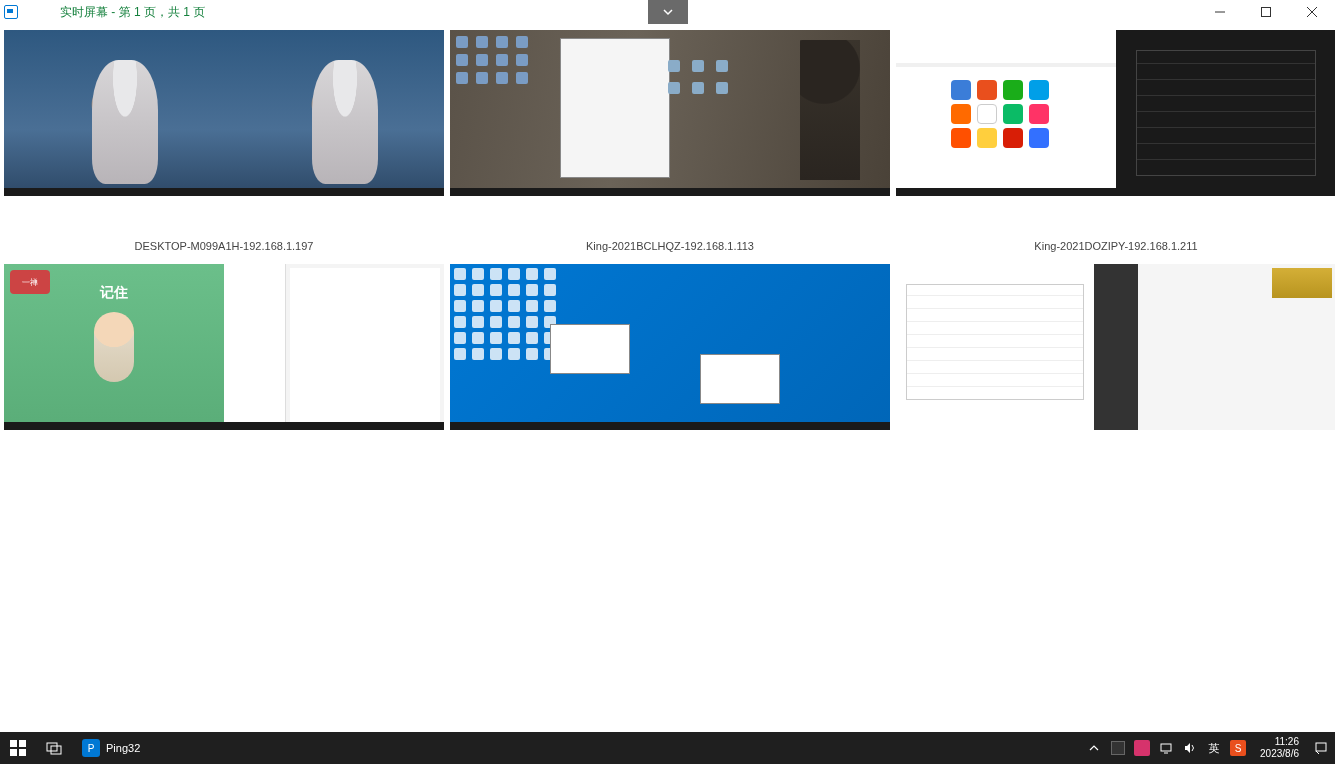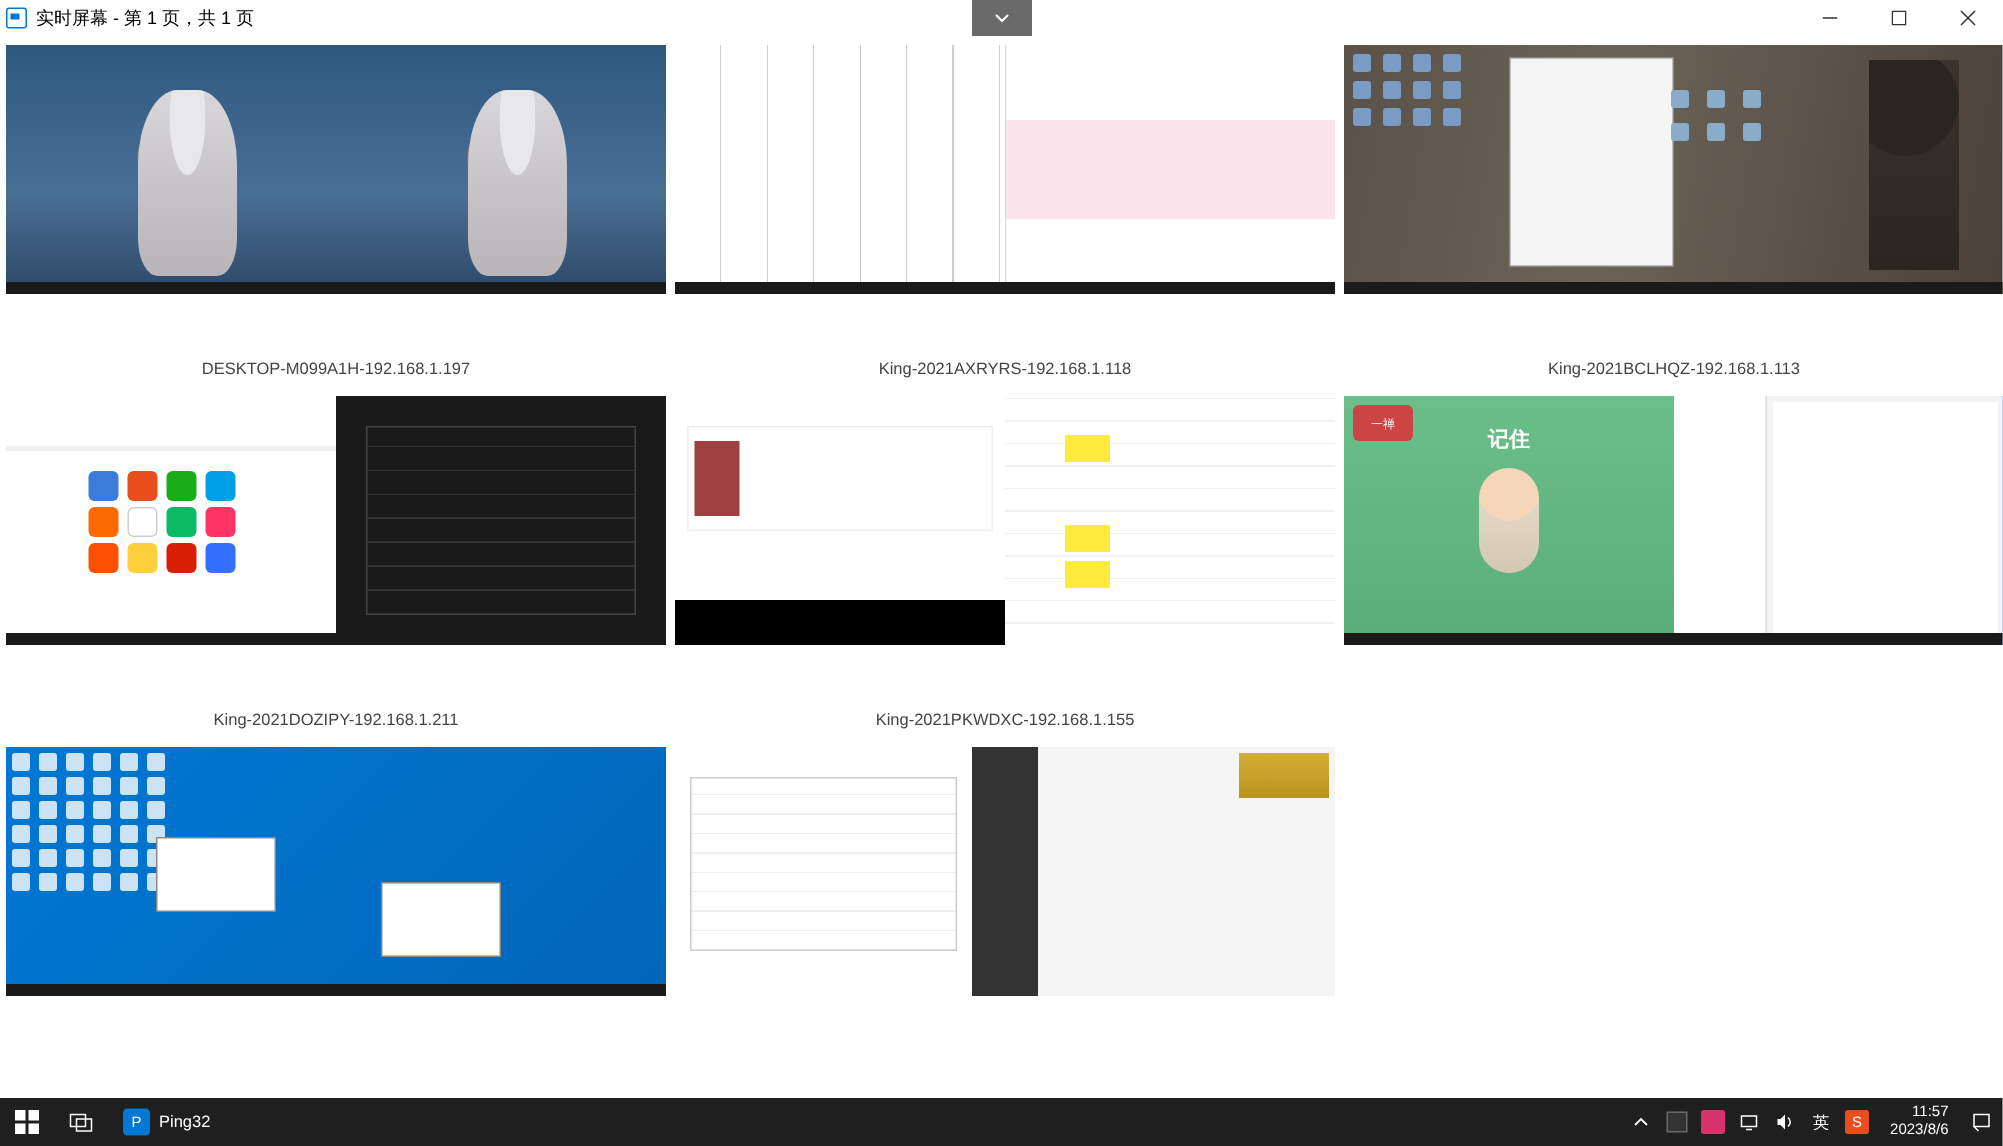--- a/index.html
+++ b/index.html
@@ -1,21 +1,21 @@
 <!DOCTYPE html>
 <html><head>
 <meta charset="utf-8">
 <style>
   * { margin: 0; padding: 0; box-sizing: border-box; }
   body { font-family: "Microsoft YaHei", "Segoe UI", sans-serif; background: #fff; width: 1335px; height: 764px; overflow: hidden; position: relative; }
   
   .titlebar { height: 24px; background: #fff; display: flex; align-items: center; padding: 0 4px; position: relative; }
   .titlebar-icon { width: 14px; height: 14px; border: 1.5px solid #0078d4; border-radius: 2px; margin-right: 6px; position: relative; }
   .titlebar-icon::after { content: ""; position: absolute; left: 2px; top: 3px; width: 6px; height: 4px; background: #0078d4; }
-  .titlebar-title { font-size: 12px; color: #000000; }
+  .titlebar-title { font-size: 12px; color: #15803d; margin-left: 36px; }
   .collapse-pill { position: absolute; left: 50%; top: 0; transform: translateX(-50%); width: 40px; height: 24px; background: #6a6a6a; display: flex; align-items: center; justify-content: center; cursor: pointer; }
   .collapse-pill svg { width: 12px; height: 12px; }
   .win-controls { position: absolute; right: 0; top: 0; display: flex; }
   .win-btn { width: 46px; height: 24px; display: flex; align-items: center; justify-content: center; cursor: pointer; }
   .win-btn svg { width: 10px; height: 10px; }
   
   .content { height: 681px; padding: 6px 2px 2px 2px; overflow: hidden; }
   .grid { display: grid; grid-template-columns: repeat(3, 1fr); gap: 6px; padding: 0 2px; }
   .cell { display: flex; flex-direction: column; align-items: center; }
   .thumb { width: 440px; height: 166px; background: #1d4ed8; position: relative; overflow: hidden; cursor: pointer; }
@@ -134,28 +134,20 @@
             <div class="tb-strip"></div>
           </div>
         <div class="half">
             <div class="fig"></div>
             <div class="tb-strip"></div>
           </div>
       </div>
       <div class="label">DESKTOP-M099A1H-192.168.1.197</div>
     </div>
 
-    <div class="cell">
-      <div class="thumb t2">
-        <div class="left"></div>
-          <div class="right"></div>
-          <div class="tb-strip"></div>
-      </div>
-      <div class="label">King-2021AXRYRS-192.168.1.118</div>
-    </div>
 
     <div class="cell">
       <div class="thumb t3">
         <div class="icons">
             <span></span>
             <span></span>
             <span></span>
             <span></span>
             <span></span>
             <span></span>
@@ -199,36 +191,20 @@
               <span style="background:#3370ff"></span>
           </div>
         </div>
         <div class="b"></div>
         <div class="tb-strip"></div>
       </div>
       <div class="label">King-2021DOZIPY-192.168.1.211</div>
     </div>
 
 
-    <div class="cell">
-      <div class="thumb t6">
-        <div class="l">
-            <div class="card">
-              <div class="img"></div>
-            </div>
-          </div>
-        <div class="r">
-          <div class="hl" style="top:26px"></div>
-          <div class="hl" style="top:86px"></div>
-          <div class="hl" style="top:110px"></div>
-        </div>
-        <div class="blk"></div>
-      </div>
-      <div class="label">King-2021PKWDXC-192.168.1.155</div>
-    </div>
 
     <div class="cell">
       <div class="thumb t7">
         <div class="game">
           <div class="banner">一禅</div>
           <div class="txt">记住</div>
           <div class="char"></div>
         </div>
         <div class="set">
             <div class="nav"></div>
@@ -349,21 +325,21 @@
           <path d="M9 4 Q12 7 9 10" stroke="#fff" fill="none"></path>
         </svg>
       </div>
     <div class="tray-icon">
         <span style="font-size:11px">英</span>
       </div>
     <div class="tray-icon">
         <div class="sq-orange">S</div>
       </div>
     <div class="clock">
-      <div>11:57</div>
+      <div>11:26</div>
       <div>2023/8/6</div>
     </div>
     <div class="tray-icon">
         <svg viewBox="0 0 14 14" width="14" height="14">
           <rect x="2" y="2" width="10" height="8" stroke="#fff" fill="none"></rect>
           <path d="M2 10 L5 13" stroke="#fff"></path>
         </svg>
       </div>
   </div>
 </div>

